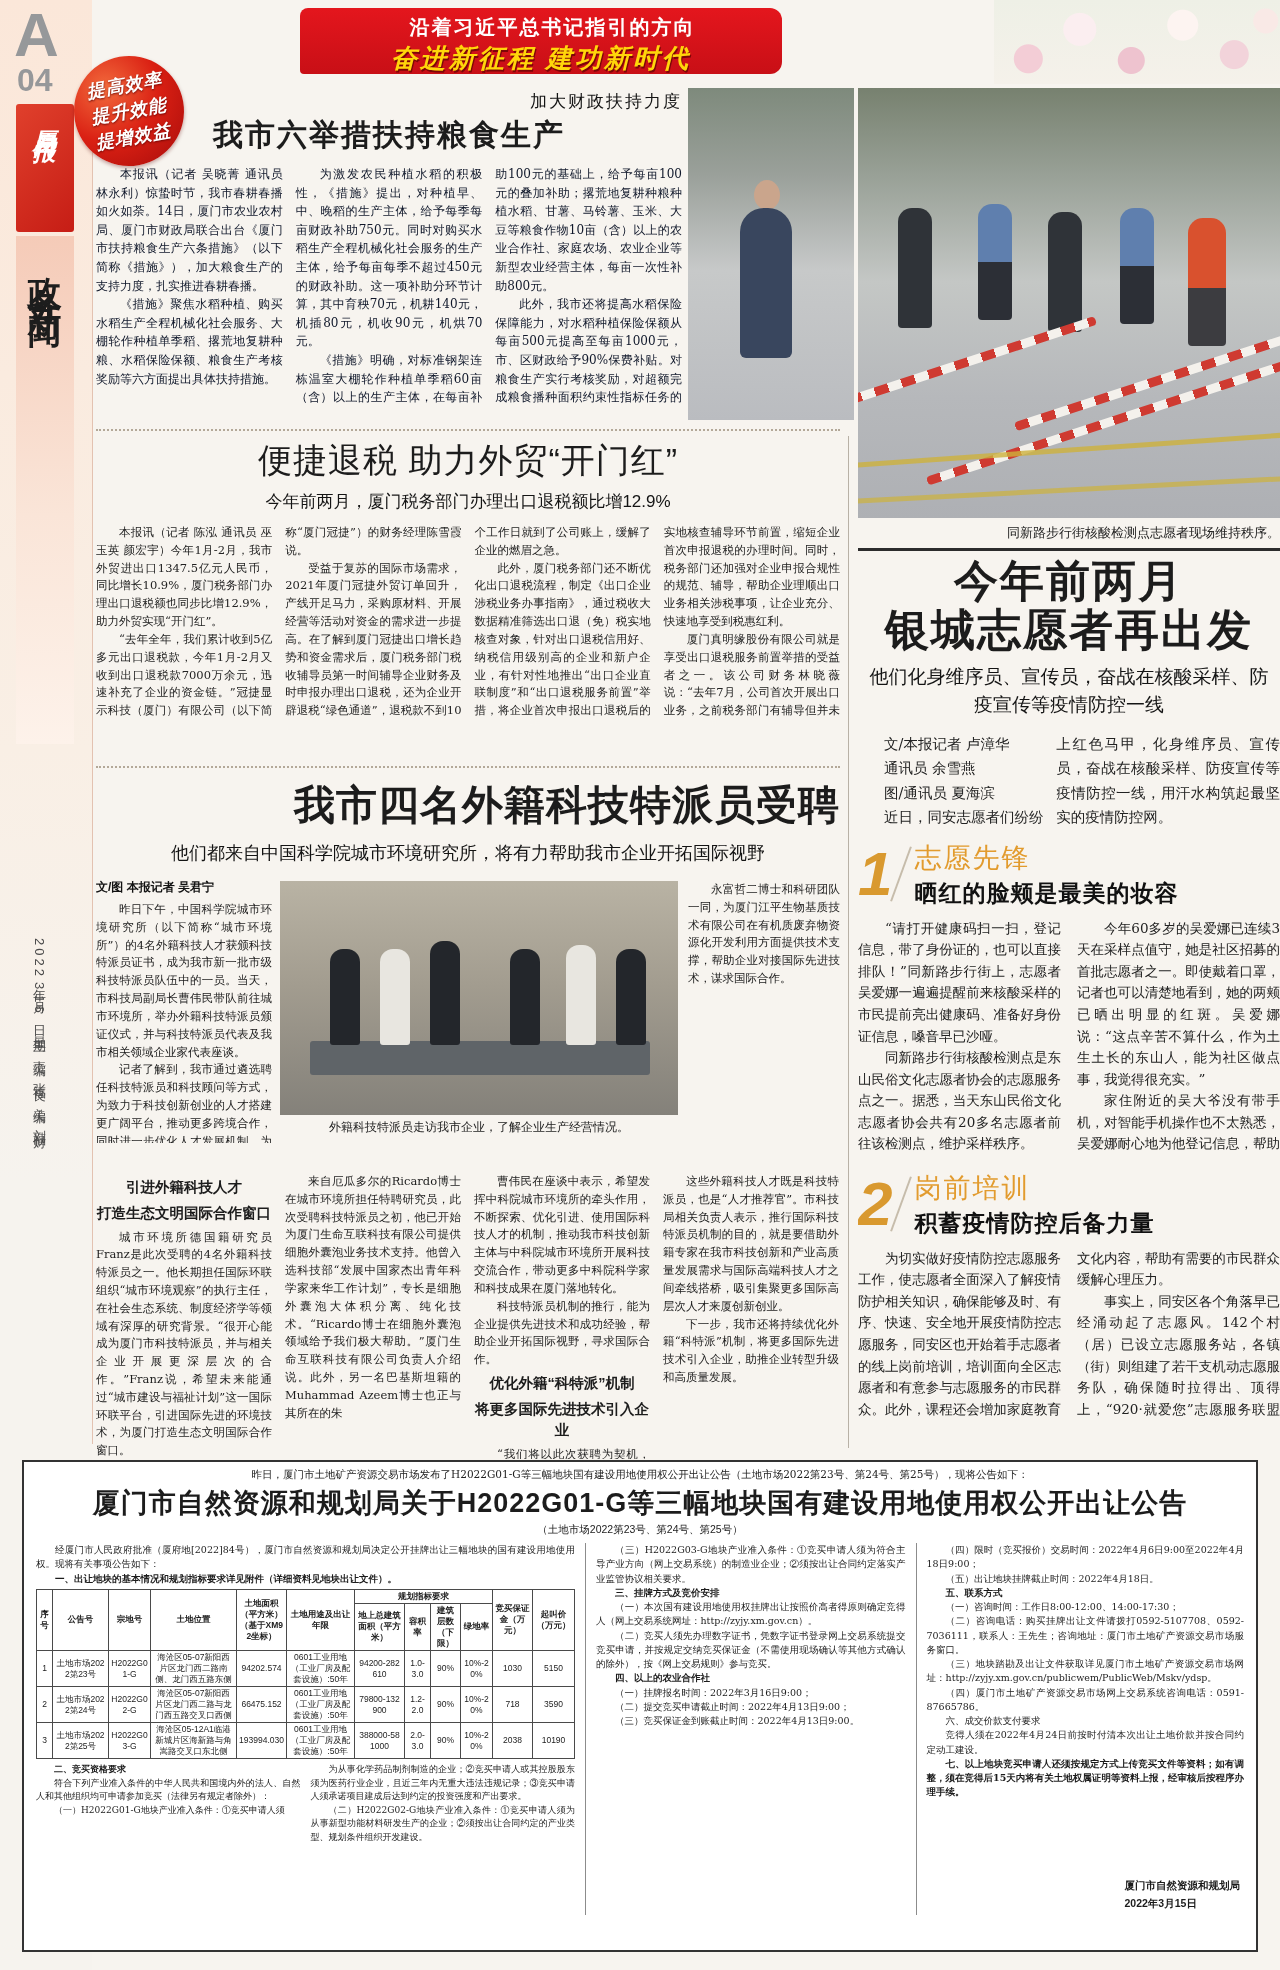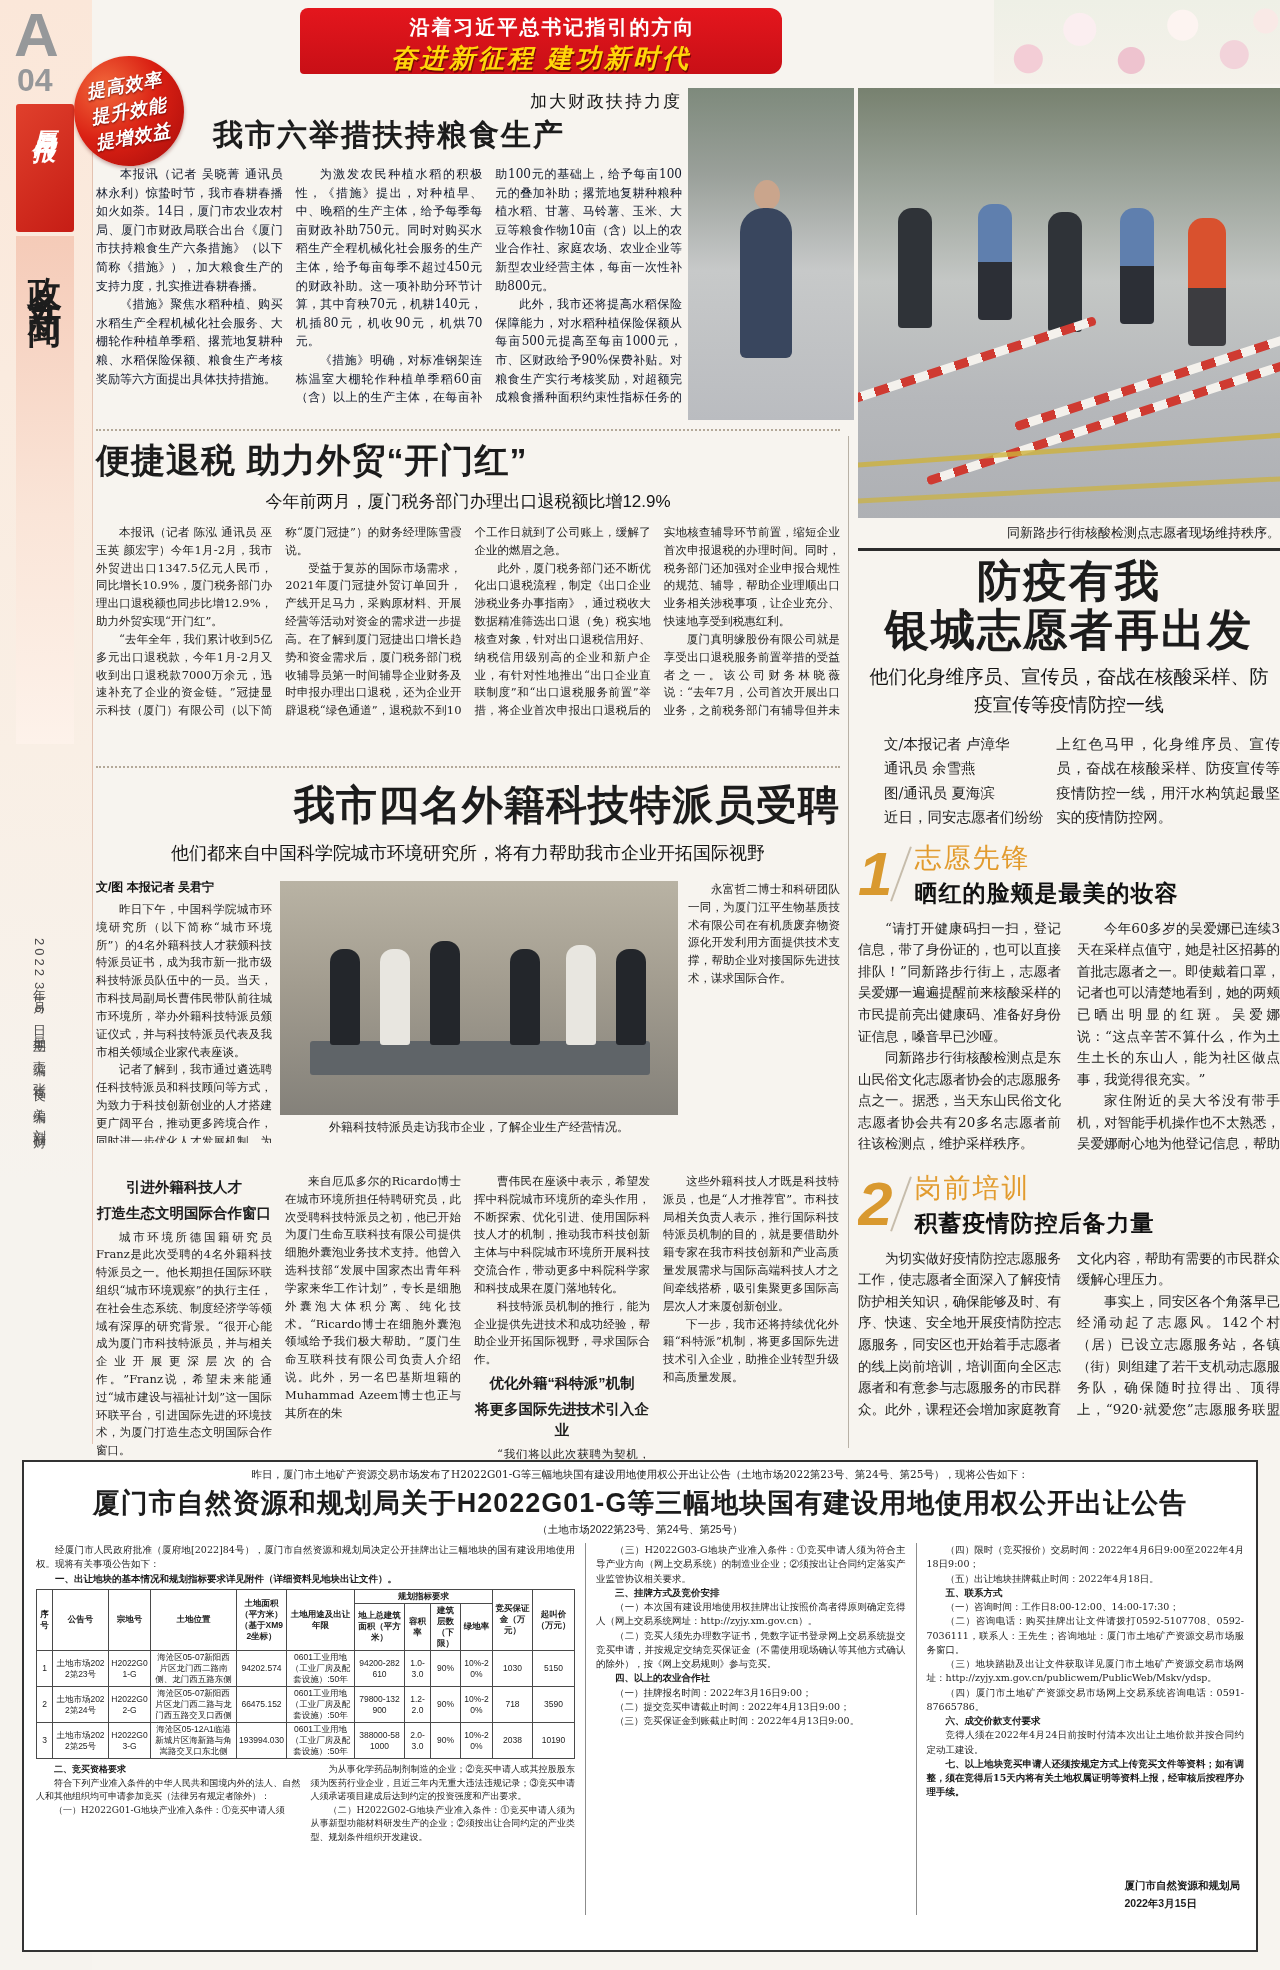--- a/index.html
+++ b/index.html
@@ -65,21 +65,21 @@
   .fig-vest { position:absolute; width:38px; height:128px; background:linear-gradient(180deg,#d9512e 0 55%,#3c3c40 55%); border-radius:15px 15px 4px 4px; }
   .fig-blue { position:absolute; width:34px; height:116px; background:linear-gradient(180deg,#5f7fae 0 50%,#2c2f36 50%); border-radius:14px 14px 4px 4px; }
   .photo-cap { position:absolute; left:858px; top:524px; width:422px; font-size:13px; color:#222; text-align:right; }
   .cap-rule { position:absolute; left:858px; top:548px; width:422px; height:3px; background:#2c2c2c; }
 
   .dotted { position:absolute; left:96px; width:744px; border-top:2px dotted #b3a898; }
   .vrule { position:absolute; left:848px; top:436px; width:1px; height:1012px; background:#b8b1a6; }
 
   
   .a2 { position:absolute; left:96px; top:438px; width:744px; }
-  .a2 .title { text-align:left; font-size:34px; font-weight:700; letter-spacing:1px; }
+  .a2 .title { text-align:center; font-size:34px; font-weight:400; letter-spacing:1px; }
   .a2 .subtitle { text-align:center; font-size:17px; margin-top:6px; color:#141414; }
   .a2 .bodytext { margin-top:11px; height:212px; overflow:hidden; column-count:4; column-gap:13px; font-size:11.5px; line-height:1.55; color:#222; }
 
   
   .a3 { position:absolute; left:96px; top:778px; width:744px; }
   .a3 .title { text-align:right; font-size:41px; font-weight:900; letter-spacing:1px; }
   .a3 .subtitle { text-align:center; font-size:18px; margin-top:8px; color:#141414; }
   .a3-content { position:relative; margin-top:14px; height:264px; }
   .a3 .byline { position:absolute; left:0; top:0; font-size:12px; font-weight:700; color:#111; }
   .a3 .col-l { position:absolute; left:0; top:22px; width:176px; height:242px; overflow:hidden; font-size:11.5px; line-height:1.55; }
@@ -262,21 +262,21 @@
       </div>
       <div class="c bodytext">
 
       <p>这些外籍科技人才既是科技特派员，也是“人才推荐官”。市科技局相关负责人表示，推行国际科技特派员机制的目的，就是要借助外籍专家在我市科技创新和产业高质量发展需求与国际高端科技人才之间牵线搭桥，吸引集聚更多国际高层次人才来厦创新创业。</p>
           <p>下一步，我市还将持续优化外籍“科特派”机制，将更多国际先进技术引入企业，助推企业转型升级和高质量发展。</p>
         </div>
     </div>
   </div>
 
   <div class="ra">
-    <div class="t1">防疫有我</div>
+    <div class="t1">今年前两月</div>
     <div class="t2">银城志愿者再出发</div>
     <div class="subtitle">他们化身维序员、宣传员，奋战在核酸采样、防疫宣传等疫情防控一线</div>
     <div class="byline-row">
       <div class="byline-col">
 
       <div>文/本报记者 卢漳华</div>
           <div>通讯员 余雪燕</div>
           <div>图/通讯员 夏海滨</div>
           <div>近日，同安志愿者们纷纷披</div>
         </div>
@@ -435,21 +435,21 @@
       <div class="annc-c4">
         <div>
 
         <p>（四）限时（竞买报价）交易时间：2022年4月6日9:00至2022年4月18日9:00；</p>
             <p>（五）出让地块挂牌截止时间：2022年4月18日。</p>
             <p style="font-weight: 700; text-indent: 2em;">五、联系方式</p>
             <p>（一）咨询时间：工作日8:00-12:00、14:00-17:30；</p>
             <p>（二）咨询电话：购买挂牌出让文件请拨打0592-5107708、0592-7036111，联系人：王先生；咨询地址：厦门市土地矿产资源交易市场服务窗口。</p>
             <p>（三）地块踏勘及出让文件获取详见厦门市土地矿产资源交易市场网址：http://zyjy.xm.gov.cn/publicwem/PublicWeb/Mskv/ydsp。</p>
             <p>（四）厦门市土地矿产资源交易市场网上交易系统咨询电话：0591-87665786。</p>
-            <p style="font-weight: 700; text-indent: 2em;">六、成交价款支付要求</p>
+            <p style="font-weight: 400; text-indent: 2em;">六、成交价款支付要求</p>
             <p>竞得人须在2022年4月24日前按时付清本次出让土地价款并按合同约定动工建设。</p>
             <p style="font-weight: 700; text-indent: 2em;">七、以上地块竞买申请人还须按规定方式上传竞买文件等资料；如有调整，须在竞得后15天内将有关土地权属证明等资料上报，经审核后按程序办理手续。</p>
           </div>
         <div class="annc-sign">
           <div>厦门市自然资源和规划局</div>
           <div>2022年3月15日</div>
         </div>
       </div>
     </div>
   </div>

